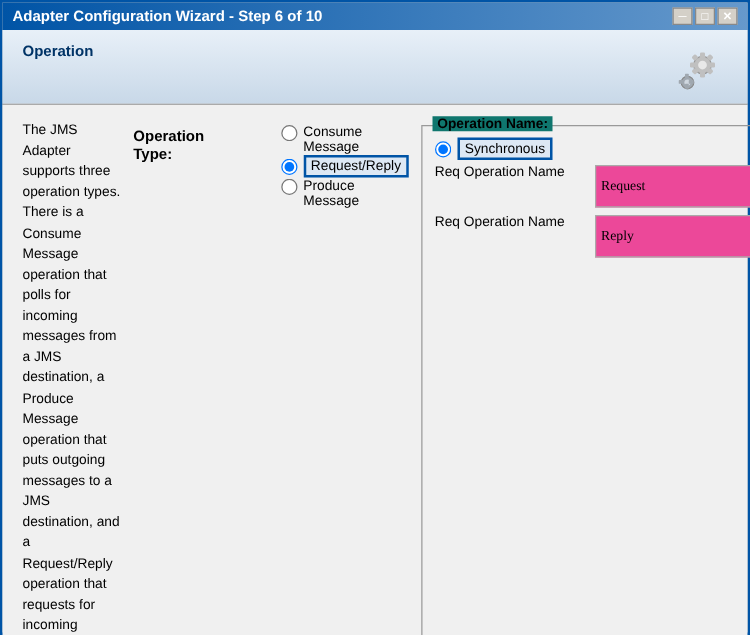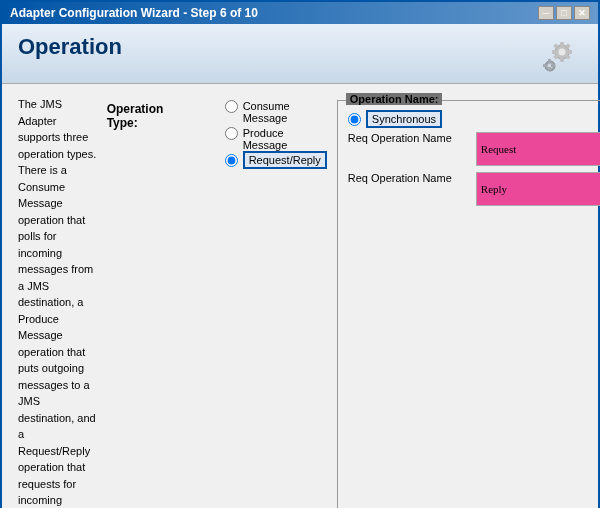--- a/index.html
+++ b/index.html
@@ -55,21 +55,21 @@
       background: linear-gradient(to bottom, #e8f0f8, #c8d8e8);
       padding: 10px 16px 8px 16px;
       display: flex;
       align-items: flex-start;
       justify-content: space-between;
       border-bottom: 1px solid #aaa;
       min-height: 60px;
     }
 
     .header-title {
-      font-size: 22px;
+      font-size: 12px;
       font-weight: bold;
       color: #003366;
     }
 
     .header-icon {
       width: 50px;
       height: 45px;
       position: relative;
     }
 
@@ -129,21 +129,21 @@
       border: 1px solid #999;
       padding: 8px 10px 10px 10px;
       position: relative;
       margin-top: 4px;
     }
 
     .operation-name-legend {
       position: absolute;
       top: -8px;
       left: 8px;
-      background: #737373;
+      background: #0f766e;
       padding: 0 4px;
       font-size: 11px;
       font-weight: bold;
     }
 
     .op-name-radios {
       display: flex;
       flex-direction: column;
       gap: 3px;
       margin-top: 4px;
@@ -257,29 +257,29 @@
     <div class="operation-type-row">
       <div class="operation-type-label">Operation Type:</div>
       <div class="radio-group">
 
         <div class="radio-item">
           <input type="radio" name="optype" id="consume" style="">
           <label for="consume">Consume Message</label>
         </div>
 
         <div class="radio-item">
-          <input type="radio" name="optype" id="produce" style="">
-          <label for="produce">Produce Message</label>
-        </div>
-
-        <div class="radio-item">
           <input type="radio" name="optype" id="requestreply" checked="" style="">
           <label for="requestreply">
             <span style="border: 2px solid #0054a6; padding: 1px 4px; background: #dde8f4;">Request/Reply</span>
           </label>
+        </div>
+
+        <div class="radio-item">
+          <input type="radio" name="optype" id="produce" style="">
+          <label for="produce">Produce Message</label>
         </div>
       </div>
     </div>
 
     <div class="operation-name-group">
       <div class="operation-name-legend">Operation Name:</div>
 
       <div class="op-name-radios">
 
         <div class="radio-item">

